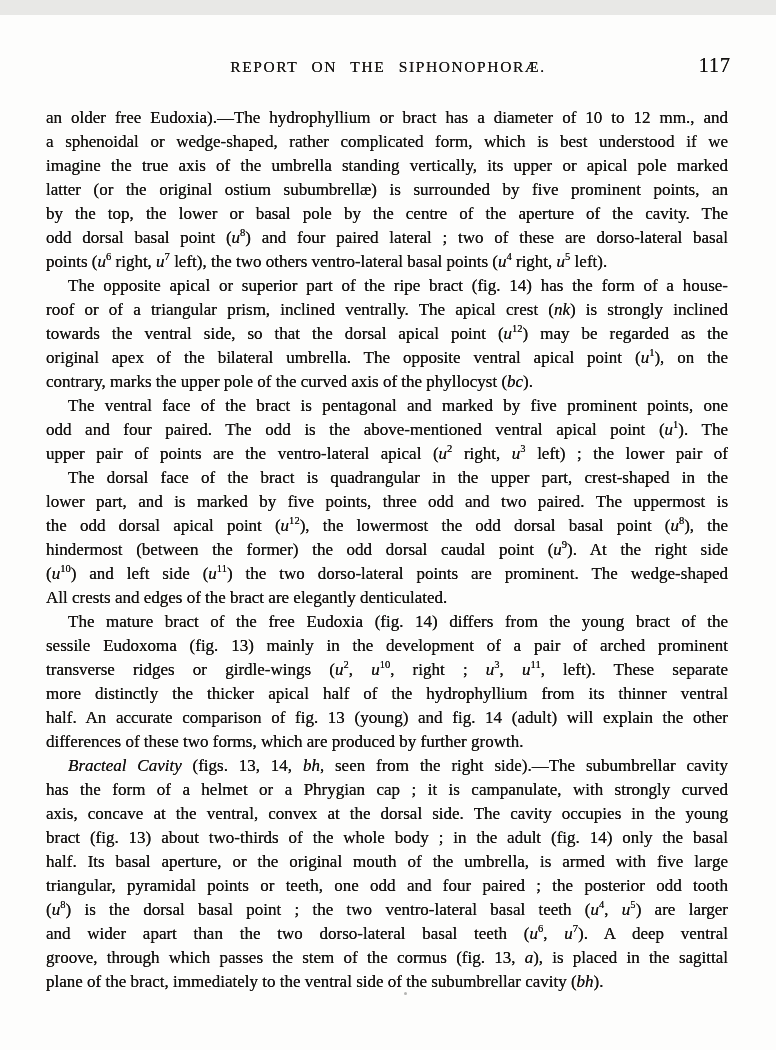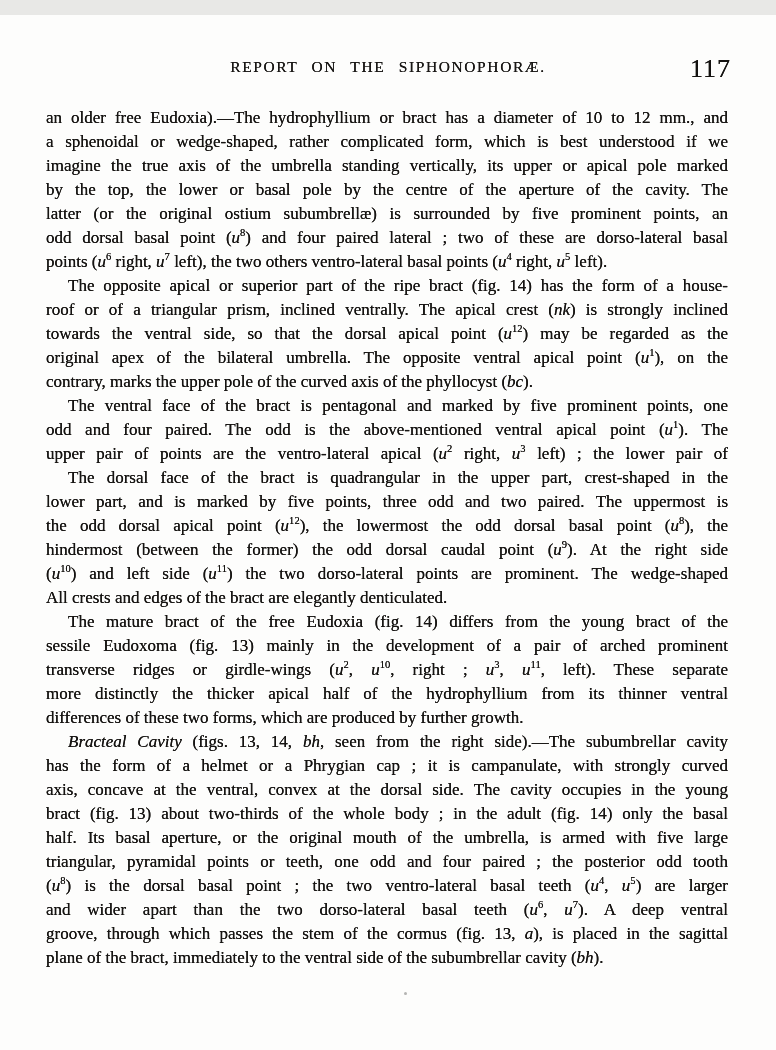--- a/index.html
+++ b/index.html
@@ -26,21 +26,21 @@
     font-size: 15.5px;
     letter-spacing: 1.6px;
     word-spacing: 8px;
     color: #191715;
     text-shadow: 0 0 0.3px currentColor;
   }
   .page-number {
     position: absolute;
     top: 39px;
     right: 45px;
-    font-size: 26px;
+    font-size: 20px;
     letter-spacing: 1px;
     color: #141210;
     text-shadow: 0 0 0.4px currentColor;
   }
   .text-block {
     position: absolute;
     top: 91px;
     left: 46px;
     width: 682px;
     font-size: 17px;
@@ -82,22 +82,22 @@
 <body>
 
 <div class="page">
   <div class="running-head">REPORT ON THE SIPHONOPHORÆ.</div>
   <div class="page-number">117</div>
   <div class="text-block" id="text-block">
       <div class="para">
         <div class="line">an older free Eudoxia).—The hydrophyllium or bract has a diameter of 10 to 12 mm., and</div>
         <div class="line">a sphenoidal or wedge-shaped, rather complicated form, which is best understood if we</div>
         <div class="line">imagine the true axis of the umbrella standing vertically, its upper or apical pole marked</div>
+        <div class="line">latter (or the original ostium subumbrellæ) is surrounded by five prominent points, an</div>
         <div class="line">by the top, the lower or basal pole by the centre of the aperture of the cavity.  The</div>
-        <div class="line">latter (or the original ostium subumbrellæ) is surrounded by five prominent points, an</div>
         <div class="line">odd dorsal basal point (<i>u</i><sup>8</sup>) and four paired lateral ; two of these are dorso-lateral basal</div>
         <div class="line last">points (<i>u</i><sup>6</sup> right, <i>u</i><sup>7</sup> left), the two others ventro-lateral basal points (<i>u</i><sup>4</sup> right, <i>u</i><sup>5</sup> left).</div>
       </div>
       <div class="para indent">
         <div class="line">The opposite apical or superior part of the ripe bract (fig. 14) has the form of a house-</div>
         <div class="line">roof or of a triangular prism, inclined ventrally.  The apical crest (<i>nk</i>) is strongly inclined</div>
         <div class="line">towards the ventral side, so that the dorsal apical point (<i>u</i><sup>12</sup>) may be regarded as the</div>
         <div class="line">original apex of the bilateral umbrella.  The opposite ventral apical point (<i>u</i><sup>1</sup>), on the</div>
         <div class="line last">contrary, marks the upper pole of the curved axis of the phyllocyst (<i>bc</i>).</div>
       </div>
@@ -112,20 +112,21 @@
         <div class="line">the odd dorsal apical point (<i>u</i><sup>12</sup>), the lowermost the odd dorsal basal point (<i>u</i><sup>8</sup>), the</div>
         <div class="line">hindermost (between the former) the odd dorsal caudal point (<i>u</i><sup>9</sup>).  At the right side</div>
         <div class="line">(<i>u</i><sup>10</sup>) and left side (<i>u</i><sup>11</sup>) the two dorso-lateral points are prominent.  The wedge-shaped</div>
         <div class="line last">All crests and edges of the bract are elegantly denticulated.</div>
       </div>
       <div class="para indent">
         <div class="line">The mature bract of the free Eudoxia (fig. 14) differs from the young bract of the</div>
         <div class="line">sessile Eudoxoma (fig. 13) mainly in the development of a pair of arched prominent</div>
         <div class="line">transverse ridges or girdle-wings (<i>u</i><sup>2</sup>, <i>u</i><sup>10</sup>, right ; <i>u</i><sup>3</sup>, <i>u</i><sup>11</sup>, left).  These separate</div>
         <div class="line">more distinctly the thicker apical half of the hydrophyllium from its thinner ventral</div>
+        <div class="line">half.  An accurate comparison of fig. 13 (young) and fig. 14 (adult) will explain the other</div>
         <div class="line last">differences of these two forms, which are produced by further growth.</div>
       </div>
       <div class="para indent">
         <div class="line"><i>Bracteal Cavity</i> (figs. 13, 14, <i>bh</i>, seen from the right side).—The subumbrellar cavity</div>
         <div class="line">has the form of a helmet or a Phrygian cap ; it is campanulate, with strongly curved</div>
         <div class="line">axis, concave at the ventral, convex at the dorsal side.  The cavity occupies in the young</div>
         <div class="line">bract (fig. 13) about two-thirds of the whole body ; in the adult (fig. 14) only the basal</div>
         <div class="line">half.  Its basal aperture, or the original mouth of the umbrella, is armed with five large</div>
         <div class="line">triangular, pyramidal points or teeth, one odd and four paired ; the posterior odd tooth</div>
         <div class="line">(<i>u</i><sup>8</sup>) is the dorsal basal point ; the two ventro-lateral basal teeth (<i>u</i><sup>4</sup>, <i>u</i><sup>5</sup>) are larger</div>

